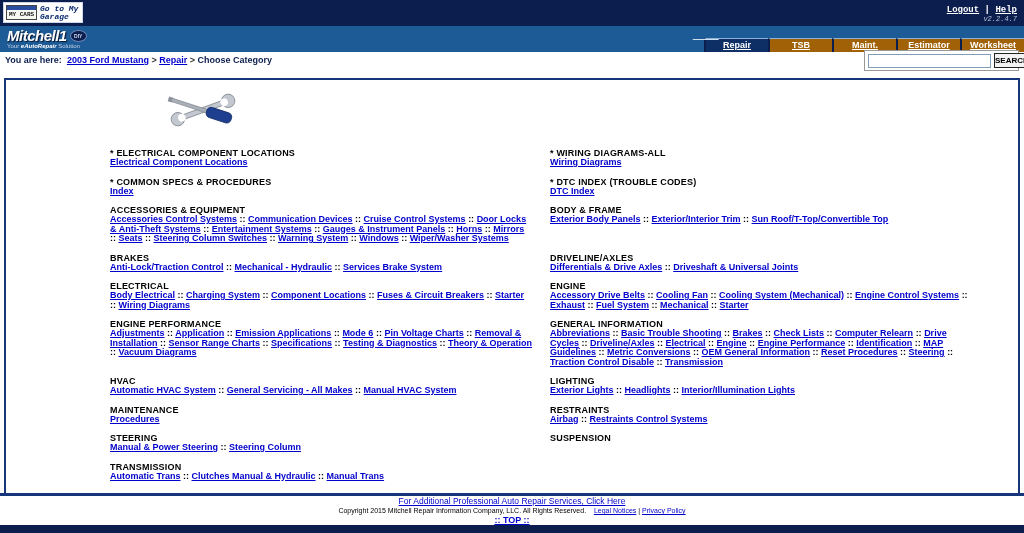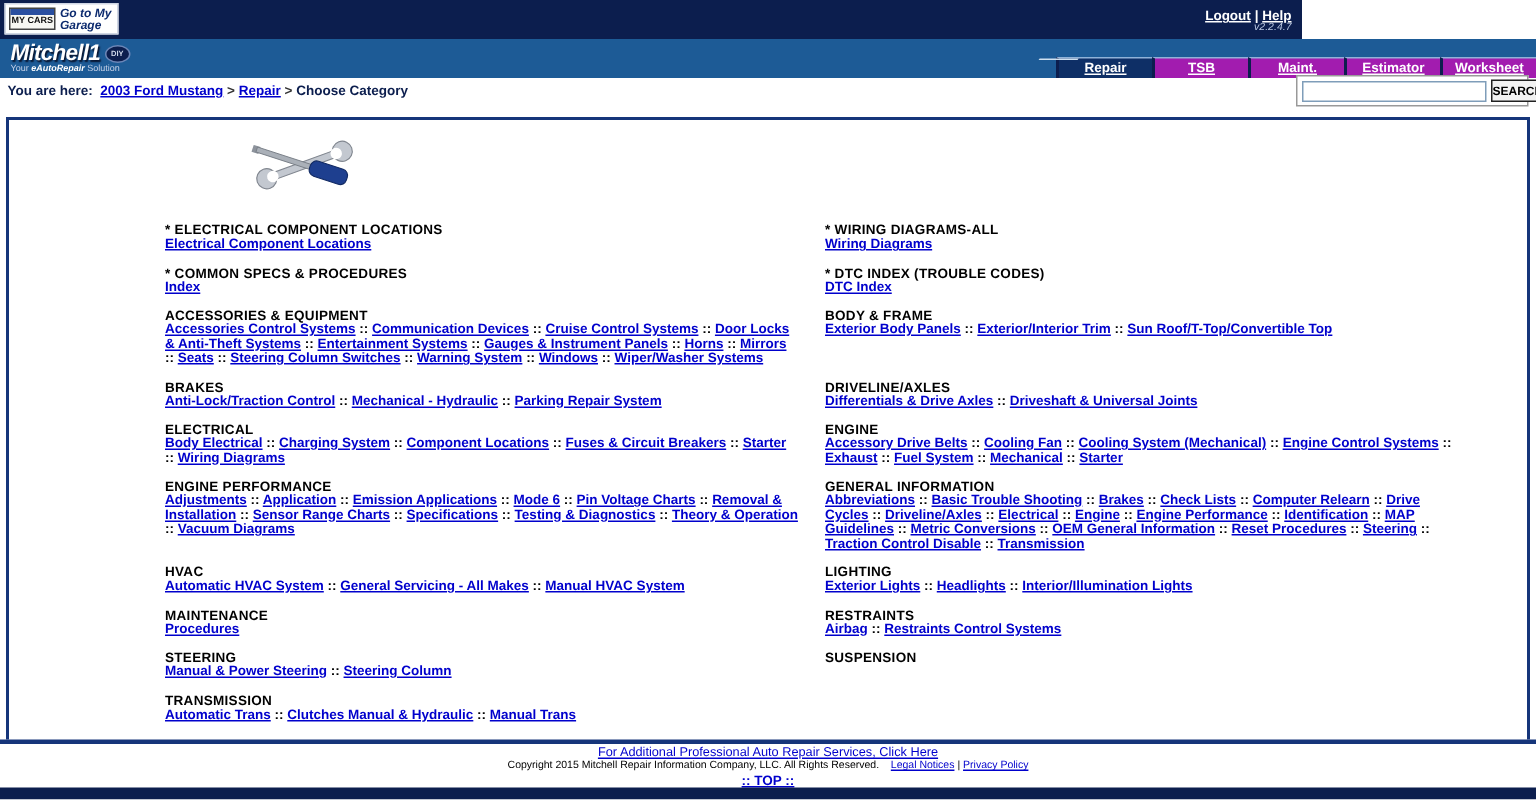--- a/index.html
+++ b/index.html
@@ -1,41 +1,41 @@
 <!DOCTYPE html>
 <html><head>
 <meta charset="utf-8">
 <style>
   * { box-sizing: border-box; margin: 0; padding: 0; }
   html,body { width:1024px; height:533px; overflow:hidden; }
   body { font-family:"Liberation Sans", sans-serif; background:#fff; position:relative; }
   a { cursor:pointer; }
 
   
-  .topbar { position:absolute; top:0; left:0; width:868px; height:26px; background:#0c1e4e; }
+  .topbar { position:absolute; top:0; left:0; width:1024px; height:26px; background:#0c1e4e;font-family:Liberation Mono, monospace; }
   .garage-btn { position:absolute; top:2px; left:3px; height:21px; background:#fff; border:1px solid #cfd6e4; display:flex; align-items:center; padding:1px 4px 1px 2px; gap:3px; }
   .plate { width:31px; height:15px; border:1px solid #444; background:#f7f7f2; position:relative; text-align:center; }
   .plate .plate-strip { position:absolute; top:0; left:0; right:0; height:4px; background:#2a4fa0; }
   .plate .plate-text { position:absolute; bottom:0; left:0; right:0; font-size:6px; font-weight:bold; color:#111; letter-spacing:0; line-height:9px; }
   .garage-label { font-size:8px; line-height:8px; font-weight:bold; font-style:italic; color:#0c2a6e; white-space:pre-line; }
   .logout-help { position:absolute; top:5px; right:7px; font-size:9px; font-weight:bold; color:#fff; }
   .logout-help a { color:#fff; text-decoration:underline; }
   .version { position:absolute; top:15px; right:7px; font-size:7px; font-style:italic; color:#b9c6e0; }
 
   
   .band { position:absolute; top:26px; left:0; width:1024px; height:26px; background:#1d5b96; }
   .logo { position:absolute; left:7px; top:1px; color:#fff; }
   .logo-line { display:flex; align-items:center; gap:3px; }
   .logo-text { font-size:15px; font-weight:bold; font-style:italic; letter-spacing:-0.5px; text-shadow:1px 1px 1px #08142e; color:#fff; }
   .diy-badge { width:17px; height:12px; border-radius:50%; background:#0c1e4e; border:1px solid #6d87b8; color:#cfd8ea; font-size:5px; font-weight:bold; text-align:center; line-height:11px; }
   .tagline { font-size:6px; color:#c6d2e8; margin-top:-1px; }
   .tagline b { font-style:italic; color:#fff; }
   .tabs-wrap { position:absolute; right:0; top:12px; height:14px; display:flex; align-items:flex-end; }
   .swoosh { width:26px; height:13px; border-top:1px solid #cfe0ef; transform:skewX(-35deg); transform-origin:bottom right; margin-right:-6px; }
-  .tab { width:64px; height:14px; text-align:center; font-size:9px; font-weight:bold; line-height:13px; background:#a21caf; border-left:2px solid #0c1e4e; border-top:1px solid #8fb2d8; }
+  .tab { width:64px; height:14px; text-align:center; font-size:9px; font-weight:bold; line-height:13px; background:#a16207; border-left:2px solid #0c1e4e; border-top:1px solid #8fb2d8; }
   .tab span { color:#fff; text-decoration:underline; cursor:pointer; }
   .tab.active { background:#0e2f66; }
 
   
   .crumb-row { position:absolute; top:52px; left:0; width:1024px; height:26px; background:#fff; }
   .breadcrumb { position:absolute; left:5px; top:3px; font-size:9px; font-weight:bold; color:#0c1e4e; }
   .breadcrumb a { color:#0000cc; text-decoration:underline; }
   .breadcrumb .crumb-sep { color:#333; font-weight:bold; }
   .search-box { position:absolute; top:50px; right:5px; width:155px; height:21px; background:#fff; border:1px solid #999; display:flex; align-items:center; padding:2px 3px; gap:3px; }
   .search-box input { flex:1; height:14px; border:1px solid #7f9db9; font-size:9px; padding:0 2px; font-family:"Liberation Sans",sans-serif; }
@@ -163,21 +163,21 @@
           <div class="cat-links"><a>Accessories Control Systems</a><span class="sep"> :: </span><a>Communication Devices</a><span class="sep"> :: </span><a>Cruise Control Systems</a><span class="sep"> :: </span><a>Door Locks &amp; Anti-Theft Systems</a><span class="sep"> :: </span><a>Entertainment Systems</a><span class="sep"> :: </span><a>Gauges &amp; Instrument Panels</a><span class="sep"> :: </span><a>Horns</a><span class="sep"> :: </span><a>Mirrors</a><span class="sep"> :: </span><a>Seats</a><span class="sep"> :: </span><a>Steering Column Switches</a><span class="sep"> :: </span><a>Warning System</a><span class="sep"> :: </span><a>Windows</a><span class="sep"> :: </span><a>Wiper/Washer Systems</a></div>
         </div>
         <div class="cat-cell">
           <div class="cat-heading">BODY &amp; FRAME</div>
           <div class="cat-links"><a>Exterior Body Panels</a><span class="sep"> :: </span><a>Exterior/Interior Trim</a><span class="sep"> :: </span><a>Sun Roof/T-Top/Convertible Top</a></div>
         </div>
       </div>
       <div class="cat-row">
         <div class="cat-cell">
           <div class="cat-heading">BRAKES</div>
-          <div class="cat-links"><a>Anti-Lock/Traction Control</a><span class="sep"> :: </span><a>Mechanical - Hydraulic</a><span class="sep"> :: </span><a>Parking Repair System</a></div>
+          <div class="cat-links"><a>Anti-Lock/Traction Control</a><span class="sep"> :: </span><a>Mechanical - Hydraulic</a><span class="sep"> :: </span><a>Services Brake System</a></div>
         </div>
         <div class="cat-cell">
           <div class="cat-heading">DRIVELINE/AXLES</div>
           <div class="cat-links"><a>Differentials &amp; Drive Axles</a><span class="sep"> :: </span><a>Driveshaft &amp; Universal Joints</a></div>
         </div>
       </div>
       <div class="cat-row">
         <div class="cat-cell">
           <div class="cat-heading">ELECTRICAL</div>
           <div class="cat-links"><a>Body Electrical</a><span class="sep"> :: </span><a>Charging System</a><span class="sep"> :: </span><a>Component Locations</a><span class="sep"> :: </span><a>Fuses &amp; Circuit Breakers</a><span class="sep"> :: </span><a>Starter</a><span class="sep"> :: </span><a>Wiring Diagrams</a></div>

